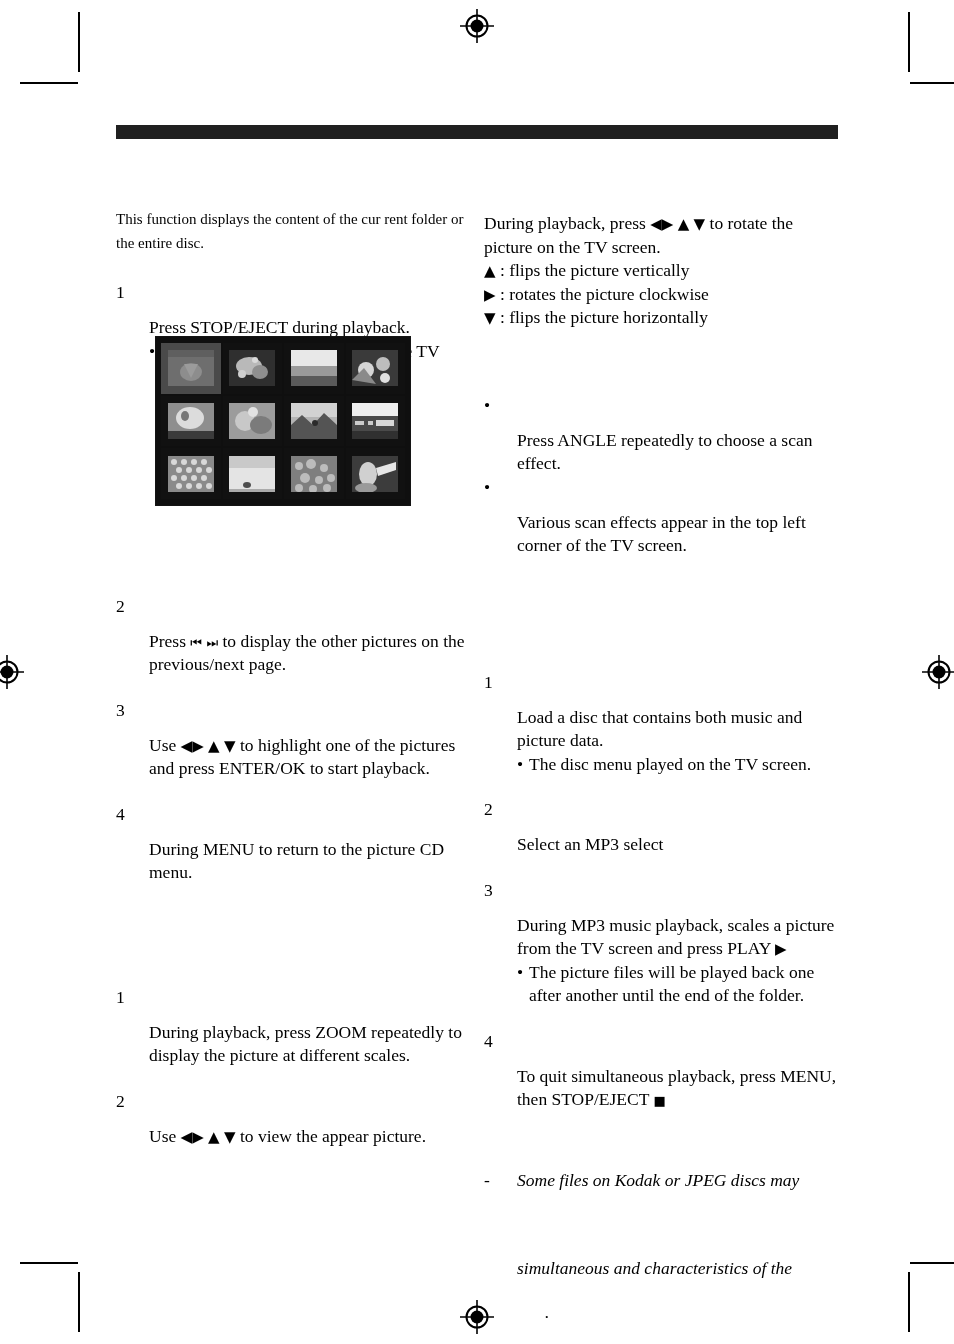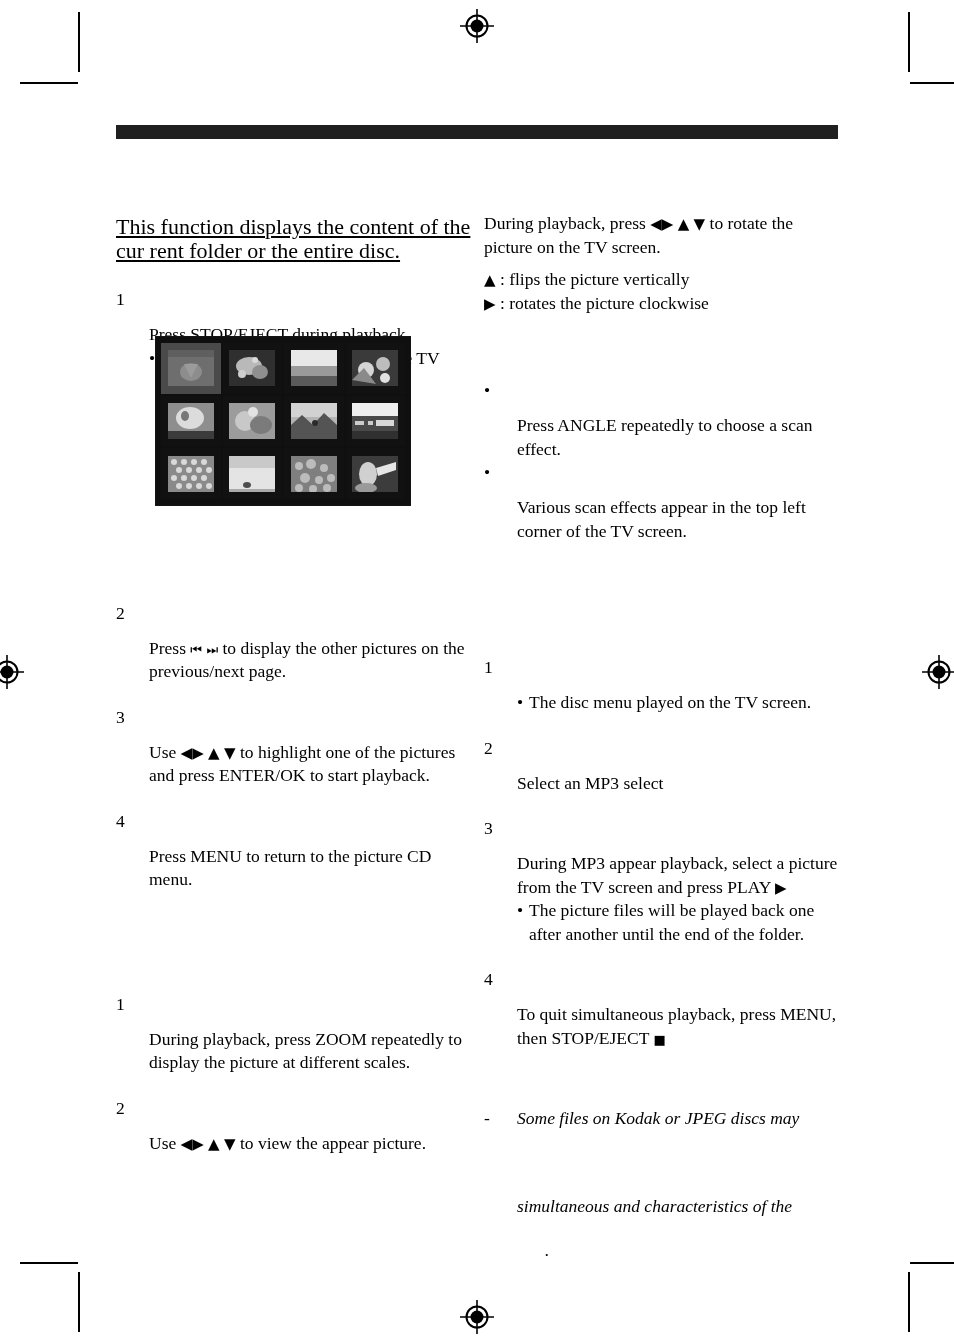--- a/index.html
+++ b/index.html
@@ -49,24 +49,23 @@
   .col-left  { left: 116px; top: 193px; }
   .col-right { left: 484px; top: 212px; }
 
   .para {
     font-size: 17.5px;
     line-height: 23.5px;
     margin: 0 0 0 0;
   }
 
   .lede {
-    font-size: 22px;
+    font-size: 15px;
     line-height: 23.5px;
     margin-bottom: 26px;
-    text-decoration: underline;
   }
 
   
   .step {
     display: flex;
     font-size: 17.5px;
     line-height: 23.5px;
     margin-bottom: 22px;
   }
   .step-num {
@@ -240,21 +239,21 @@
       <span>Use</span>
       <span class="glyph">◀</span><span class="glyph">▶</span>
       <span class="glyph">▲</span>
       <span class="glyph">▼</span>
       <span>to highlight one of the pictures and press ENTER/OK to start playback.</span>
     </div>
   </div>
 
   <div class="step">
     <div class="step-num">4</div>
-    <div class="step-body">Press MENU to return to the picture CD menu.</div>
+    <div class="step-body">During MENU to return to the picture CD menu.</div>
   </div>
 
   <div style="height:79px;"></div>
 
   <div class="step">
     <div class="step-num">1</div>
     <div class="step-body">During playback, press ZOOM repeatedly to display the picture at different scales.</div>
   </div>
 
   <div class="step">
@@ -430,70 +429,75 @@
           <ellipse cx="14" cy="32" rx="11" ry="5" fill="#9a9a9a"></ellipse>
         </svg>
       </div>
     </div>
 
   </div>
 </div>
 
 <div class="col col-right">
 
-  <p class="para" style="margin-bottom:9px;">
+  <p class="para" style="margin-bottom:0;">
     <span>During playback, press</span>
     <span class="glyph">◀</span><span class="glyph">▶</span>
     <span class="glyph">▲</span>
     <span class="glyph">▼</span>
     <span>to rotate the picture on the TV screen.</span>
   </p>
 
   <div class="legend-line">
     <span class="glyph">▲</span>
     <span>: flips the picture vertically</span>
   </div>
   <div class="legend-line">
     <span class="glyph">▶</span>
     <span>: rotates the picture clockwise</span>
   </div>
+  <div class="legend-line">
+    <span class="glyph">▼</span>
+    <span>: flips the picture horizontally</span>
+  </div>
 
   <div style="height:64px;"></div>
 
   <div class="step" style="margin-bottom:0;">
     <div class="step-num">•</div>
     <div class="step-body">Press ANGLE repeatedly to choose a scan effect.</div>
   </div>
   <div class="step" style="margin-bottom:0;">
     <div class="step-num">•</div>
     <div class="step-body">Various scan effects appear in the top left corner of the TV screen.</div>
   </div>
 
   <div style="height:113px;"></div>
 
   <div class="step">
     <div class="step-num">1</div>
     <div class="step-body">
+      <div>Load a disc that contains both music and picture data.</div>
       <div class="subbullet">
         <span class="dot">•</span>
         <span class="txt">The disc menu played on the TV screen.</span>
       </div>
     </div>
   </div>
 
   <div class="step">
     <div class="step-num">2</div>
     <div class="step-body">Select an MP3 select</div>
   </div>
 
   <div class="step">
     <div class="step-num">3</div>
     <div class="step-body">
       <div>
-        <span>During MP3 appear playback, select a picture from the TV screen and press PLAY</span>
+        <span>During MP3 music playback, scales a picture from the TV screen and press PLAY</span>
         <span class="glyph">▶</span>
       </div>
       <div class="subbullet">
         <span class="dot">•</span>
         <span class="txt">The picture files will be played back one after another until the end of the folder.</span>
       </div>
     </div>
   </div>
 
   <div class="step">

